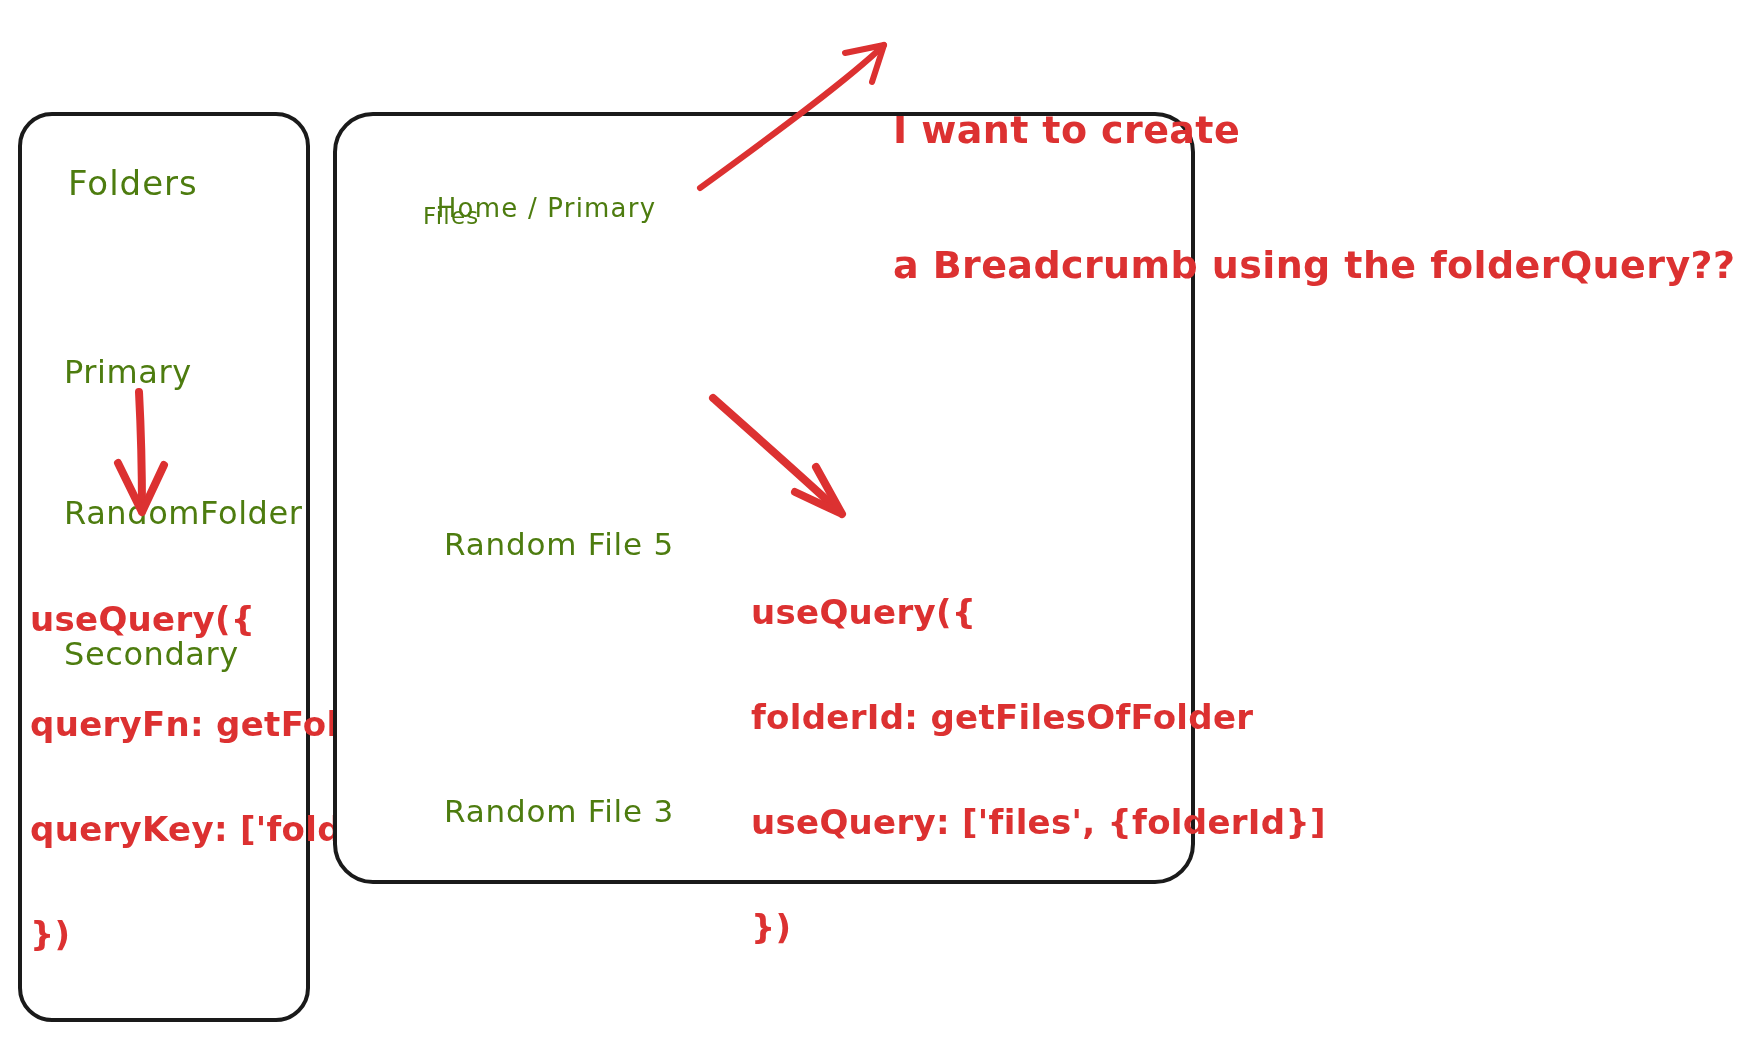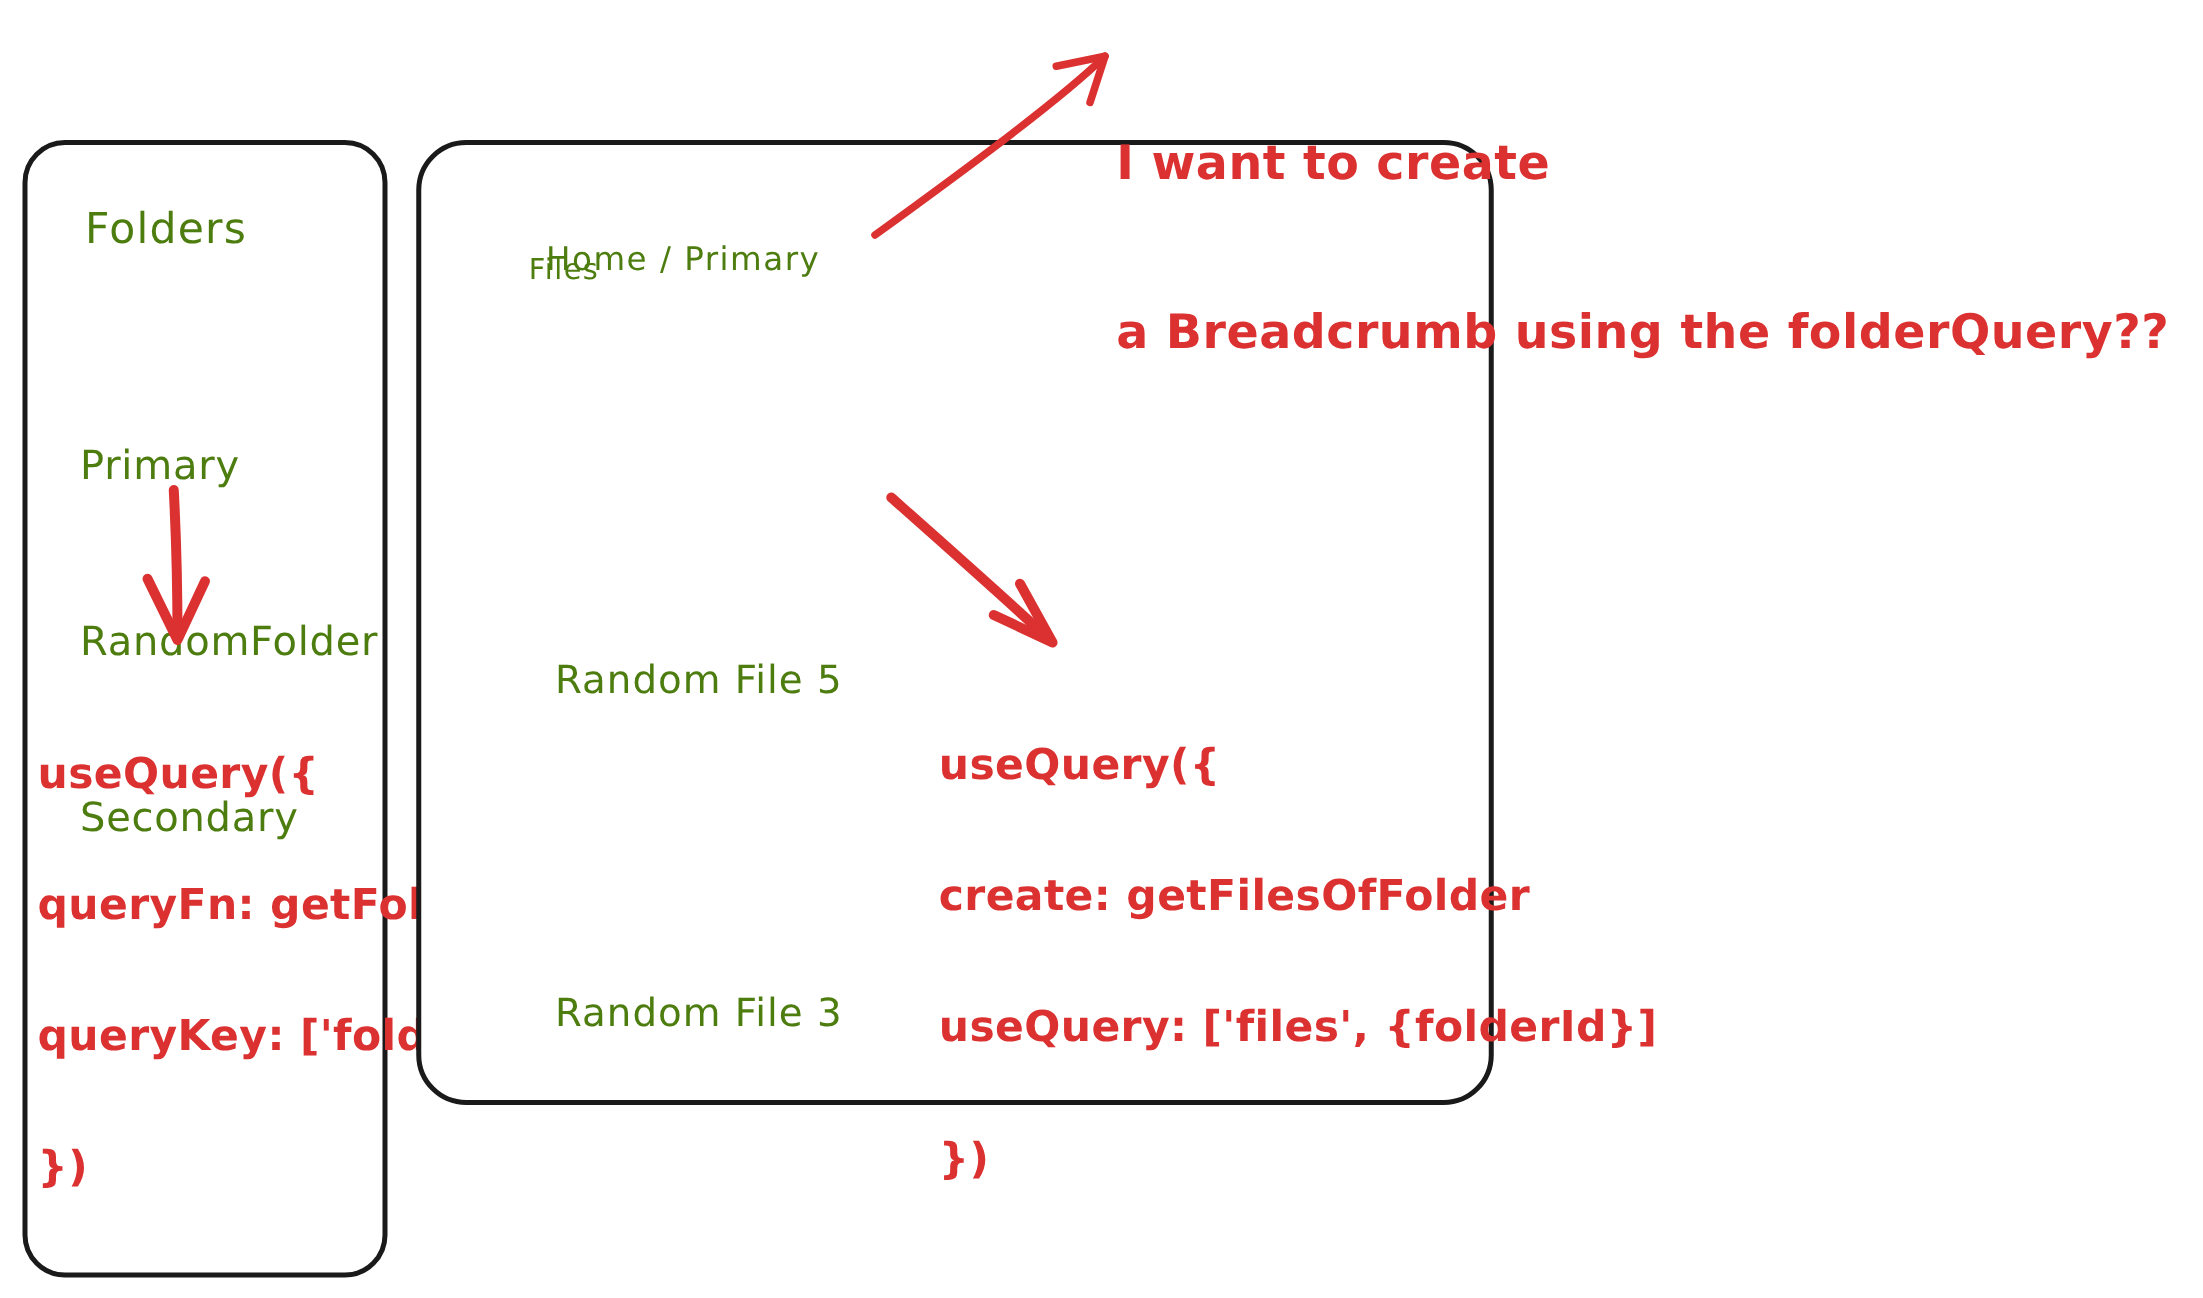--- a/index.html
+++ b/index.html
@@ -167,21 +167,21 @@
 
   <div class="hand" id="files-heading">Files</div>
 
   <div class="hand" id="file-list">
     <span class="file-item">Random File 5</span>
     <span class="file-item">Random File 3</span>
   </div>
 
   <div class="hand-red code-block" id="files-code">
     <span class="code-line">useQuery({</span>
-    <span class="code-line">create: getFilesOfFolder</span>
+    <span class="code-line">folderId: getFilesOfFolder</span>
     <span class="code-line">useQuery: ['files', {folderId}]</span>
     <span class="code-line">})</span>
   </div>
 
   <div class="hand-red" id="callout">
     <span class="callout-line">I want to create</span>
     <span class="callout-line">a Breadcrumb using the folderQuery??</span>
   </div>
 
   <svg id="arrows" viewBox="0 0 1762 1038">

